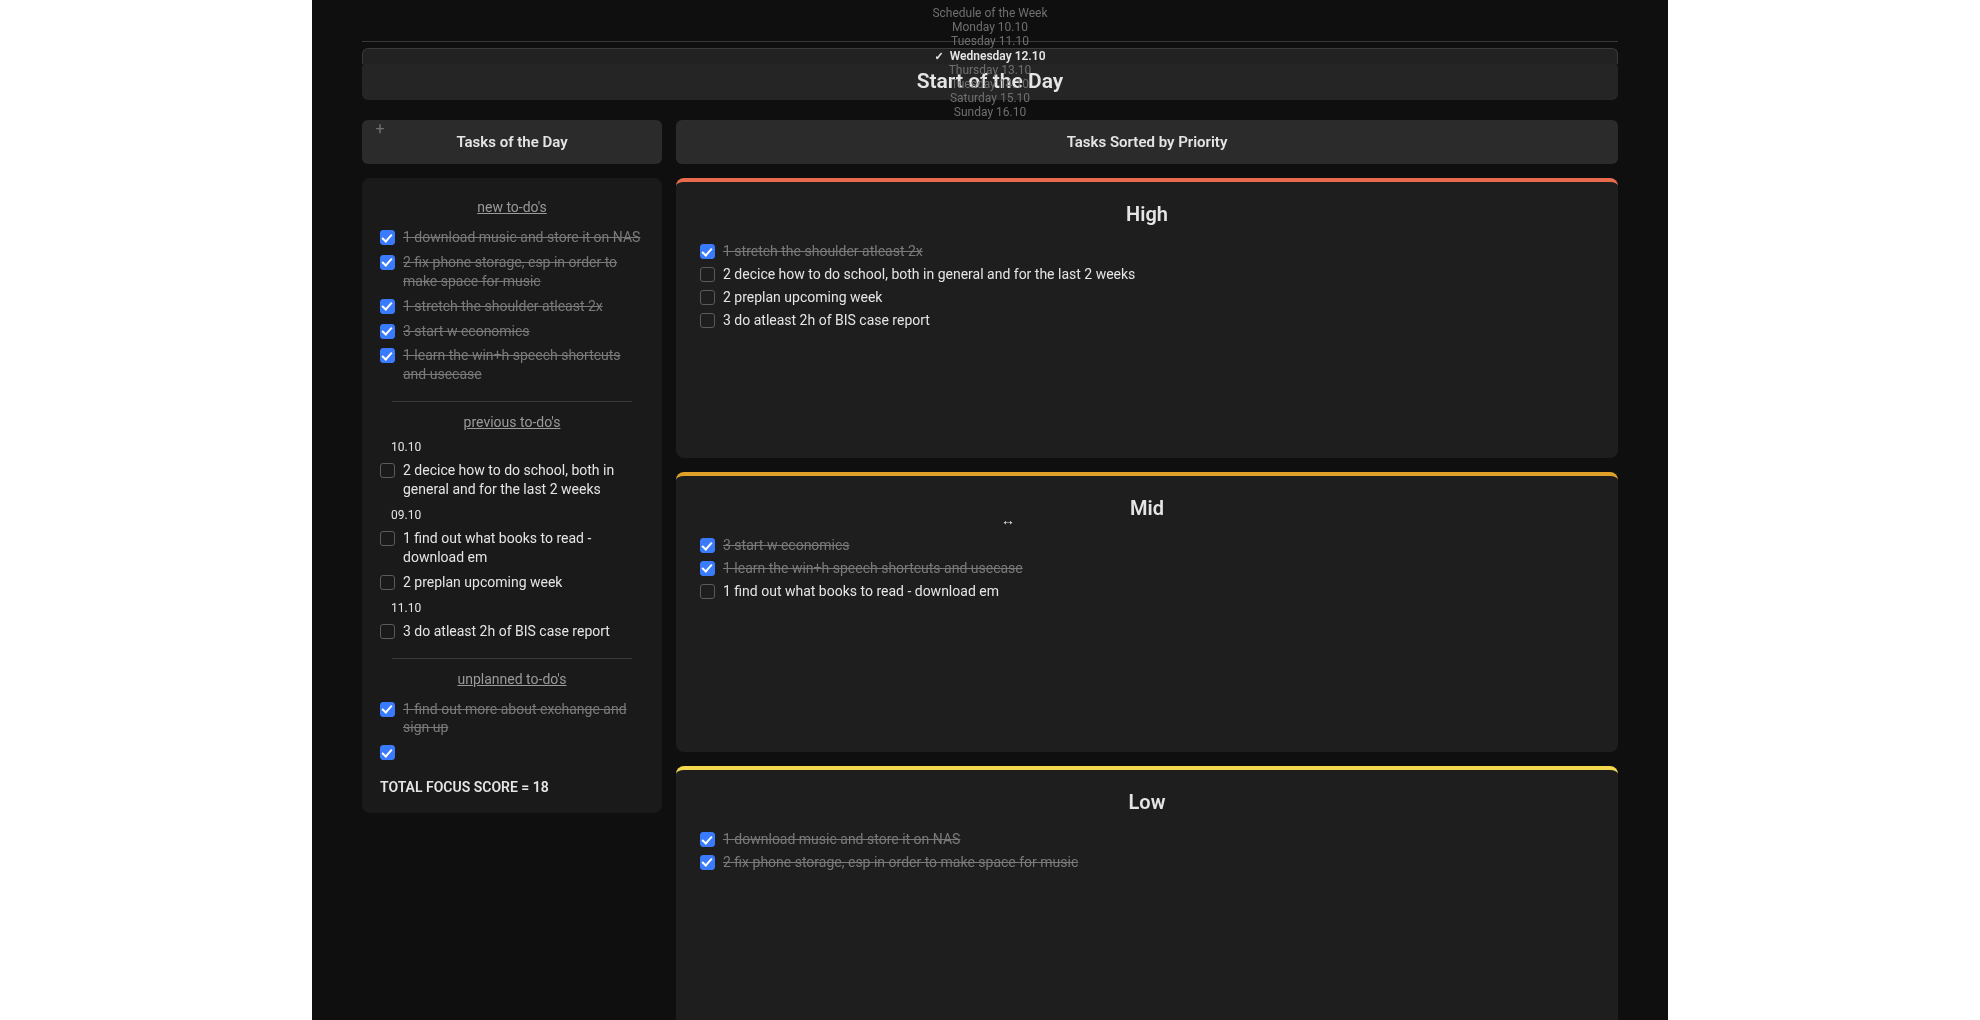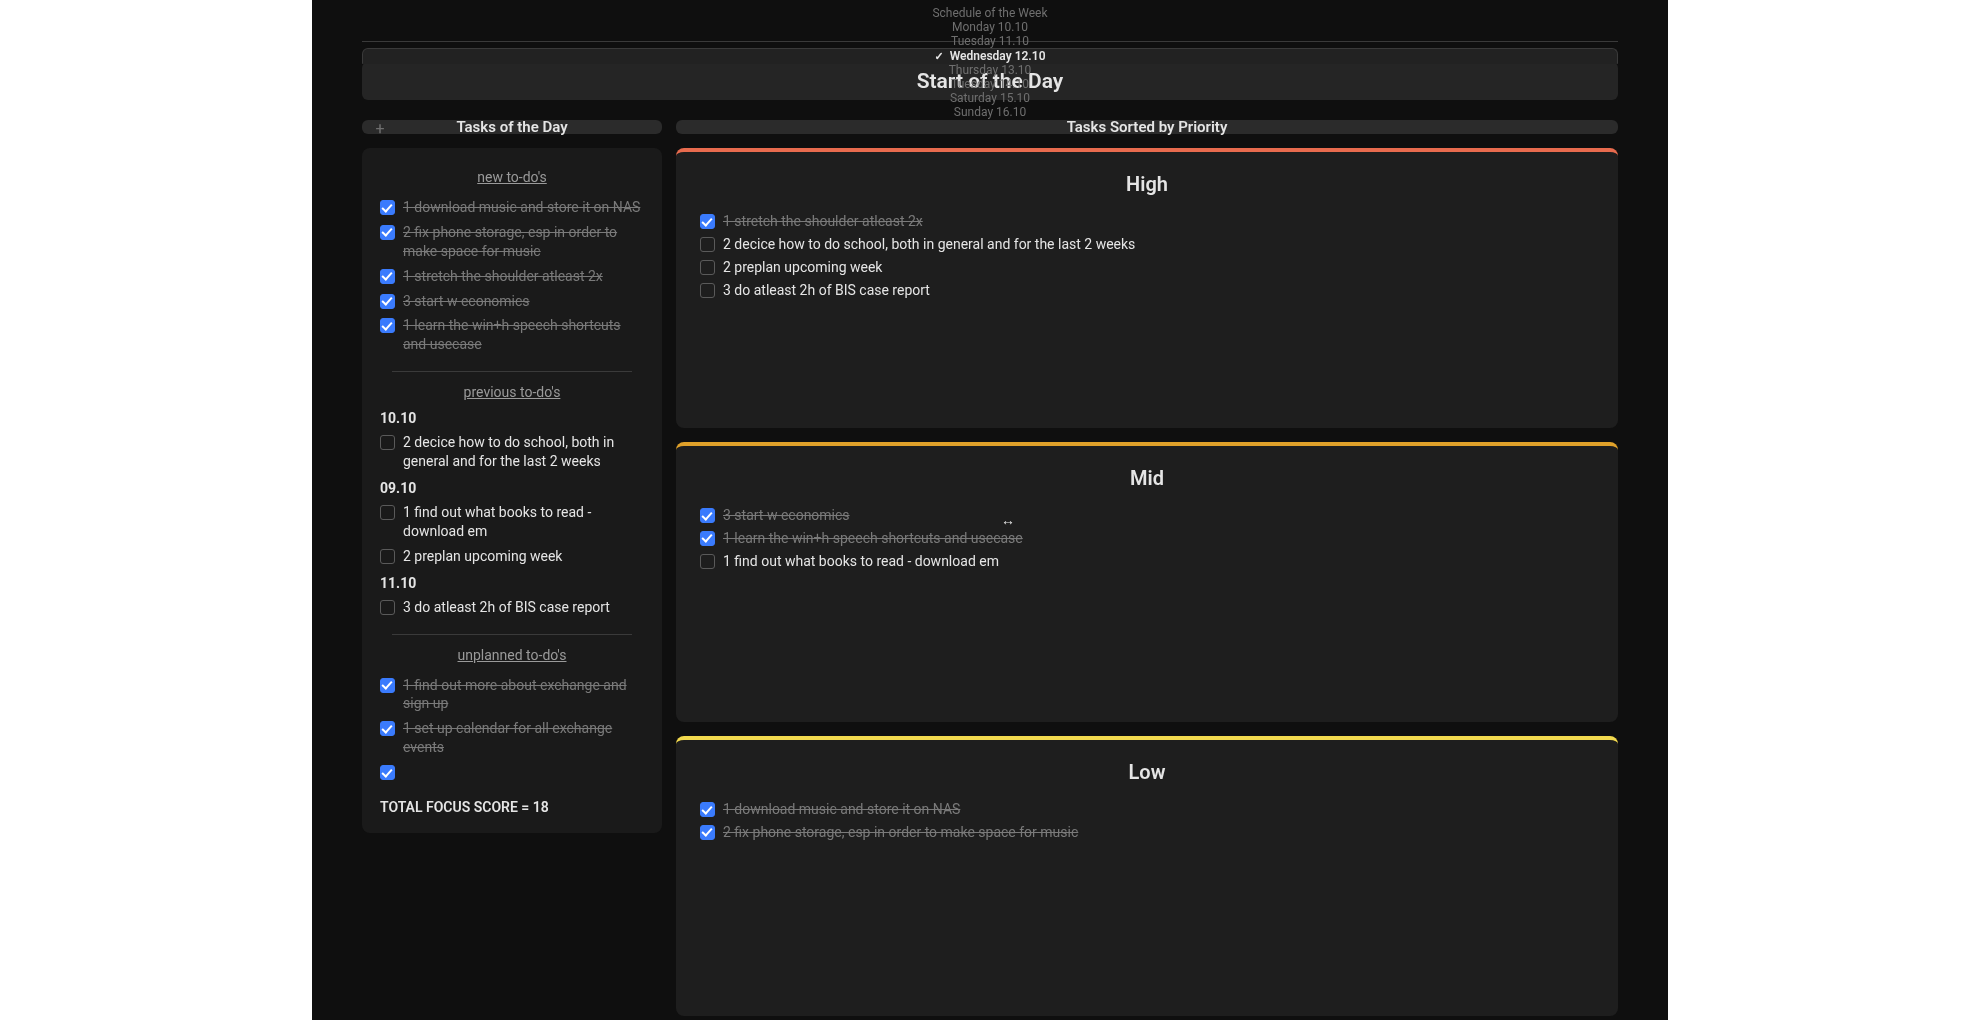--- a/index.html
+++ b/index.html
@@ -106,21 +106,21 @@
     gap: 14px;
   }
   .col-right {
     flex: 1;
     display:flex; flex-direction:column;
     gap: 14px;
   }
   .col-title {
     background: #2b2b2b;
     border-radius: 6px;
-    height: 14px;
+    height: 44px;
     display:flex; align-items:center; justify-content:center;
     font-size: 15px;
     font-weight: 600;
   }
 
   
   .left-body {
     background: var(--panel-dark);
     border-radius: 8px;
     padding: 18px 16px 18px 16px;
@@ -134,24 +134,23 @@
     font-size: 14px;
     color: var(--text-dim);
     margin-bottom: 10px;
   }
   .left-body hr {
     border: none;
     border-top: 1px solid var(--divider);
     margin: 12px 14px;
   }
   .date-label {
-    font-size: 14px;
-    color: var(--text);
-    margin: 6px 0 4px 2px;
-    font-weight: bold;
+    font-size: 12px;
+    color: var(--text);
+    margin: 6px 0 4px 13px;
   }
   .task-row {
     display:flex;
     align-items:flex-start;
     gap: 8px;
     padding: 3px 2px;
     line-height: 1.35;
   }
   .task-text {
     flex:1;
@@ -313,24 +312,20 @@
           </div>
           <hr>
           <div class="section">
             <div class="section-title">unplanned to-do's</div>
             <div class="task-row done">
               <div class="cb checked"></div>
               <div class="task-text">1 find out more about exchange and sign up</div>
             </div>
             <div class="task-row done">
               <div class="cb checked"></div>
-              <div class="task-text">1 set up calendar for all exchange events</div>
-            </div>
-            <div class="task-row done">
-              <div class="cb checked"></div>
             </div>
           </div>
           <div class="score">TOTAL FOCUS SCORE = 18</div>
         </div>
     </div>
 
     <div class="col-right">
       <div class="col-title">Tasks Sorted by Priority</div>
       <div class="prio-panel high">
         <div class="prio-title">High</div>

